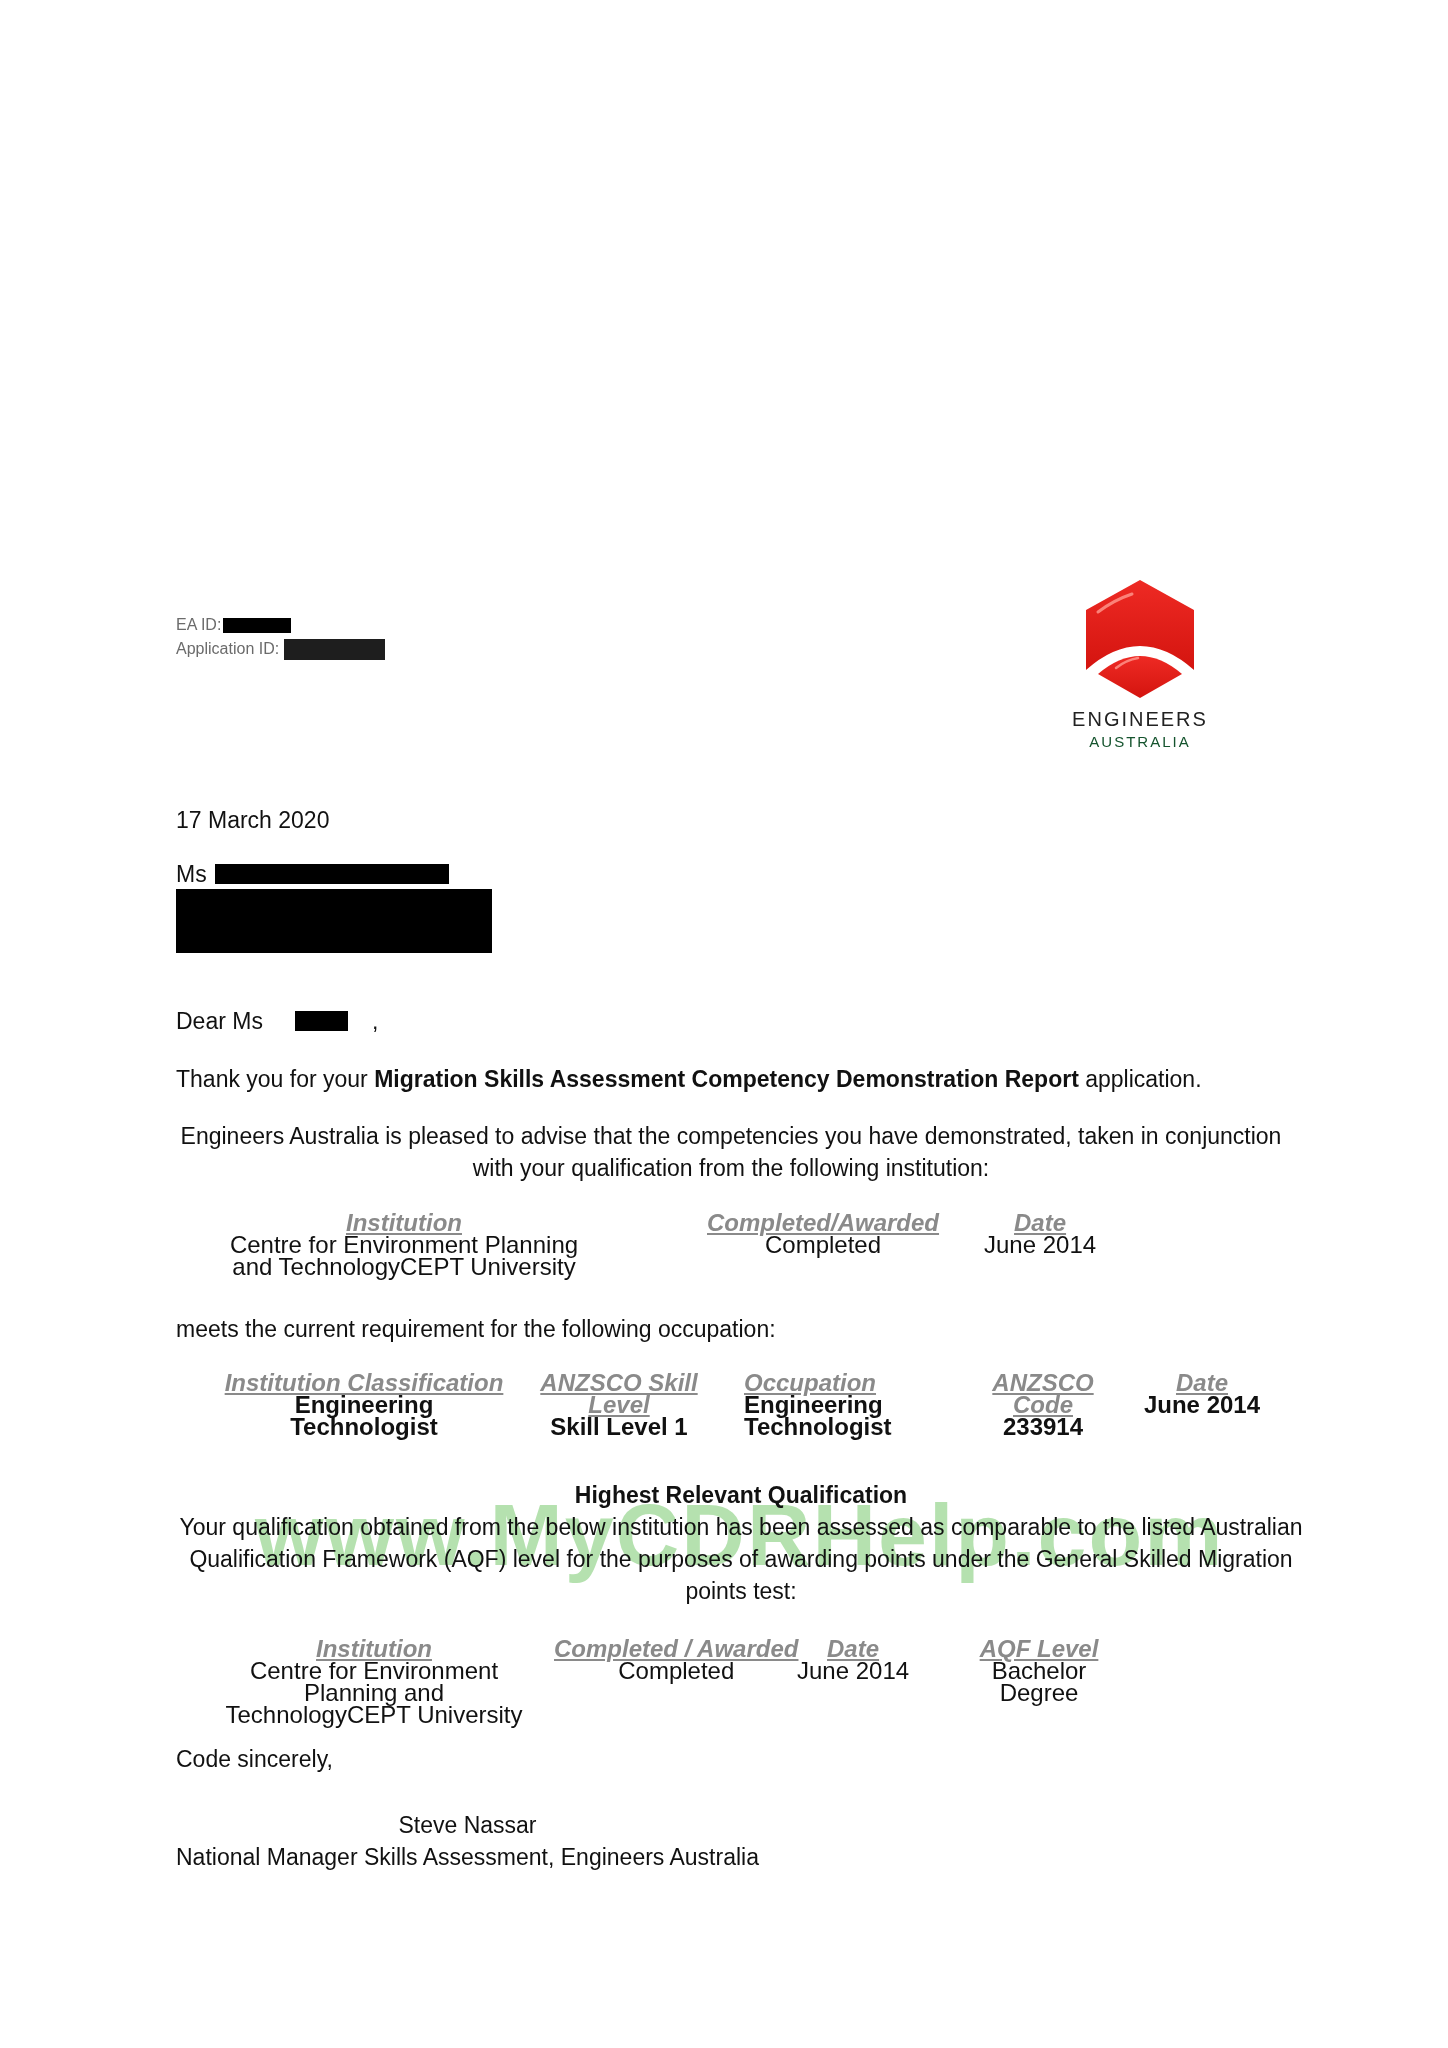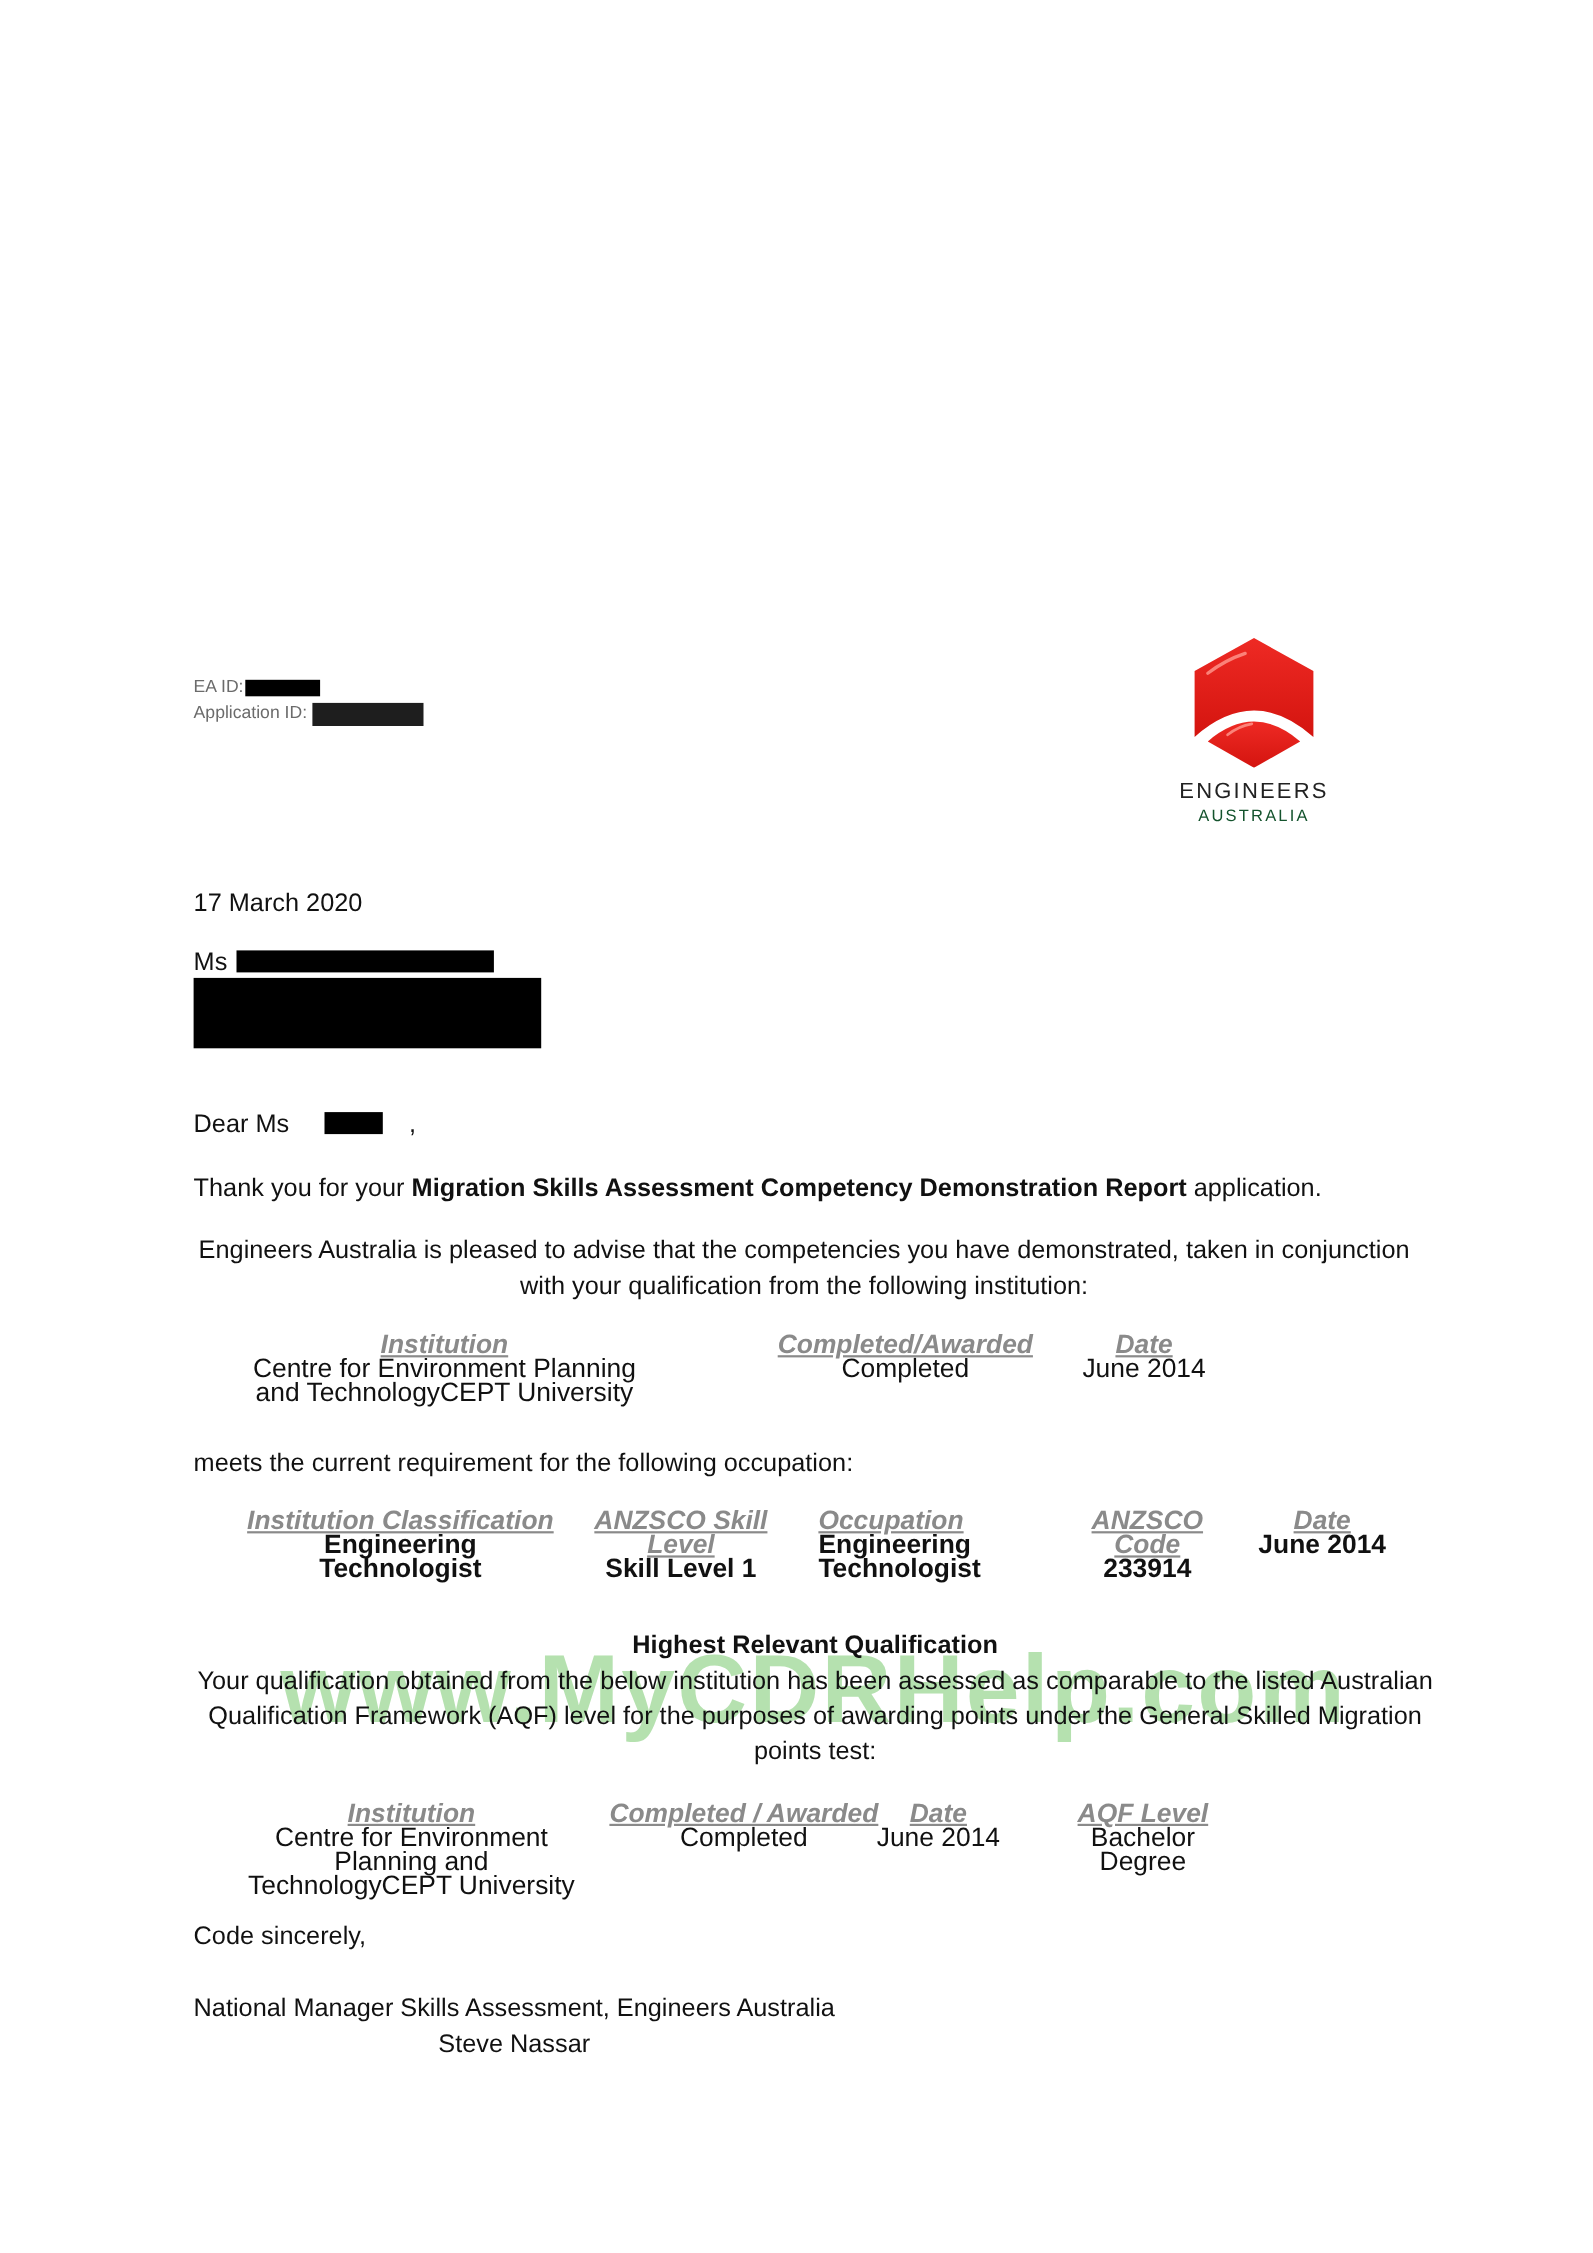--- a/index.html
+++ b/index.html
@@ -155,15 +155,15 @@
     <div class="val">June 2014</div>
   </div>
   <div class="col" style="left:730px;">
     <div class="hd">AQF Level</div>
     <div class="val">Bachelor Degree</div>
   </div>
 </div>
 
 <div class="abs body-text sinc">Code sincerely,</div>
 <div class="abs body-text signer">
+  <div>Steve Nassar</div>
   <div>National Manager Skills Assessment, Engineers Australia</div>
-  <div>Steve Nassar</div>
 </div>
 
 </body></html>

